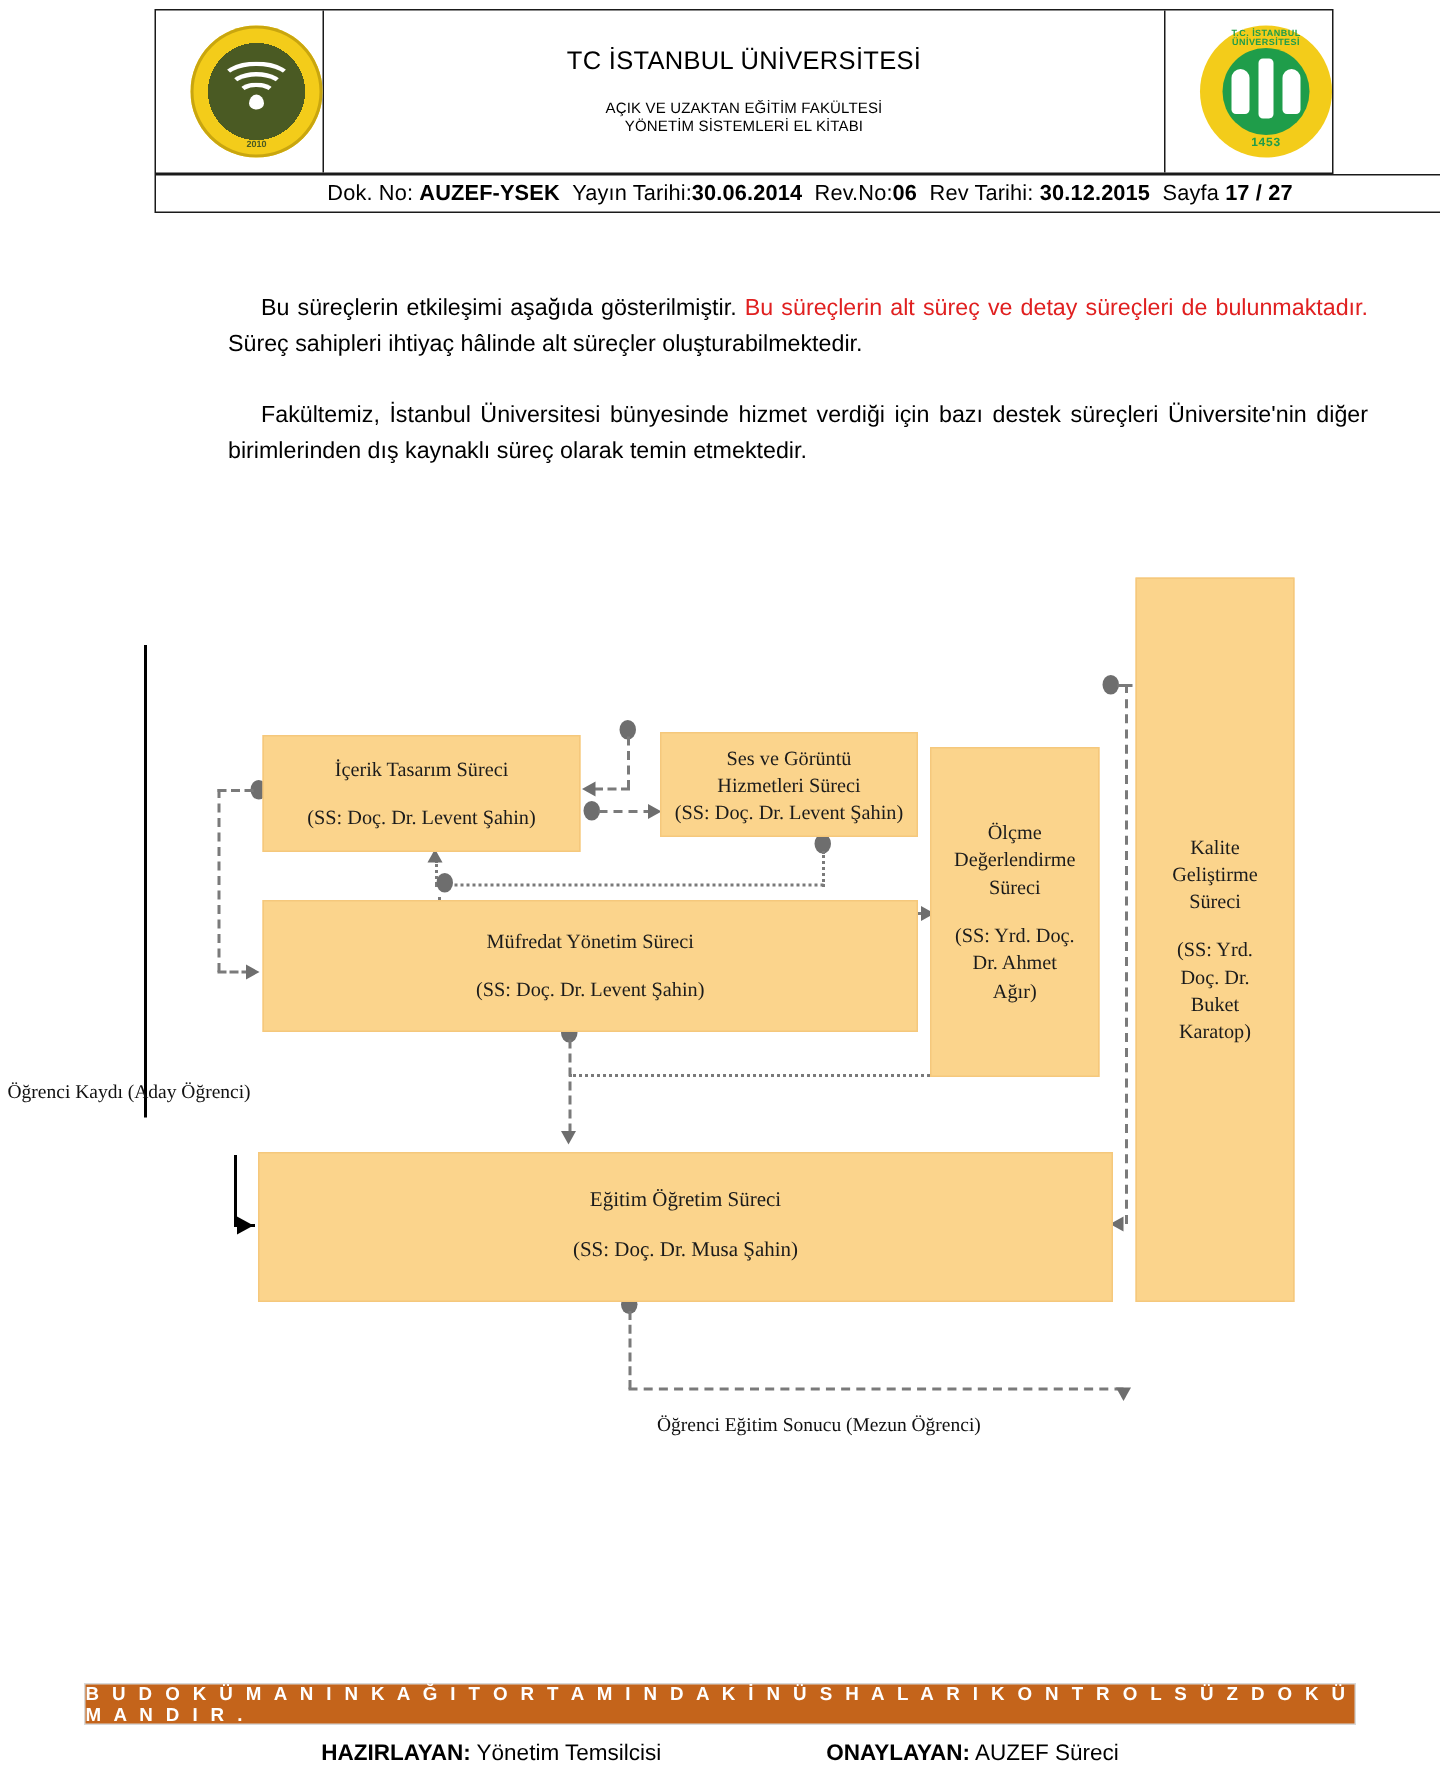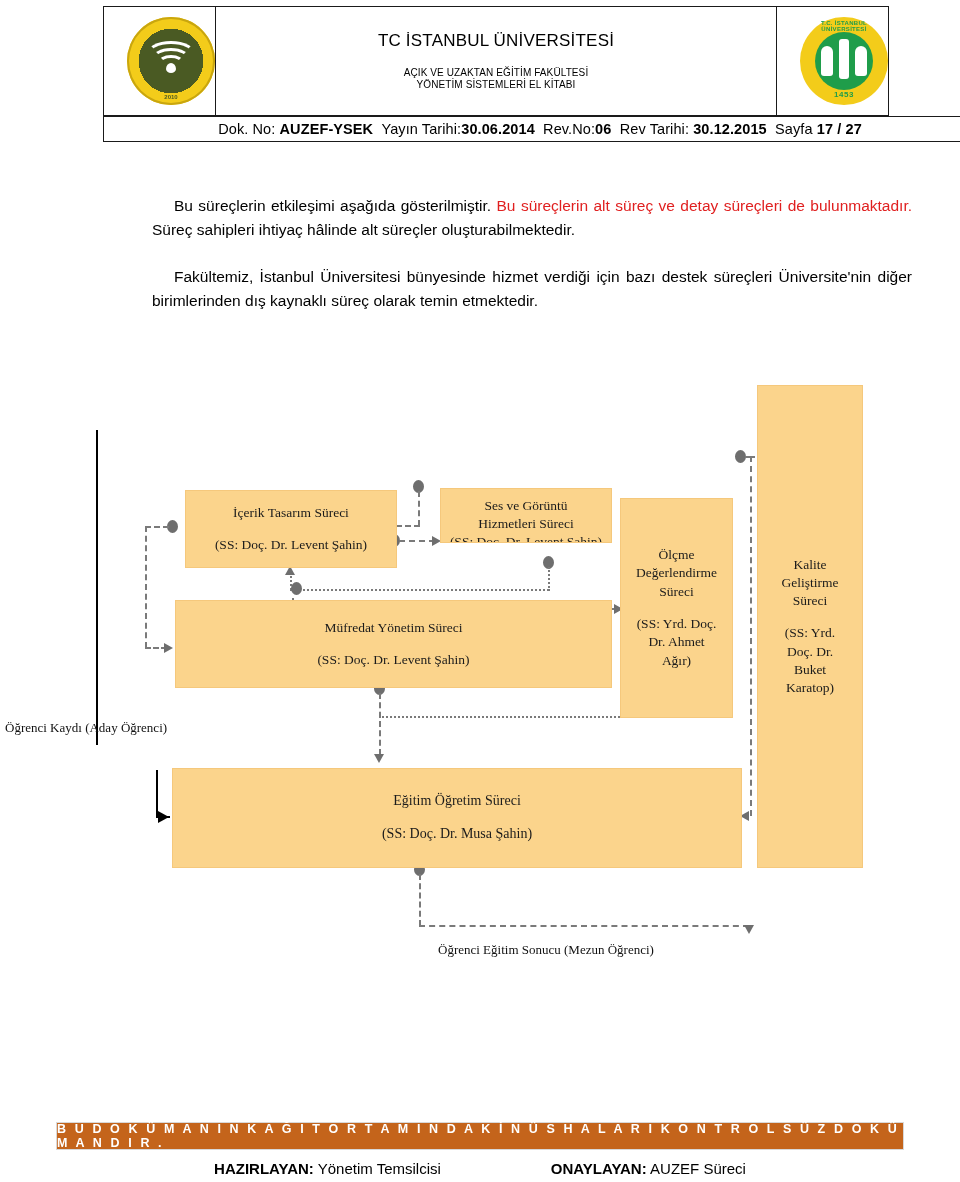--- a/index.html
+++ b/index.html
@@ -85,22 +85,22 @@
     position:absolute;background:#fbd48c;
     border:1px solid #f5c87c;
     box-sizing:border-box;
     font-family:"Liberation Serif", serif;
     color:#1b1b1b;font-size:13.5px;line-height:1.35;text-align:center;
     display:flex;flex-direction:column;align-items:center;justify-content:center;
     overflow:hidden;
   }
   .box .ln2{margin-top:1.05em;}
   .b-bilisim{left:175px;top:25px;width:565px;height:93px;font-size:14px;}
-  .b-icerik{left:175px;top:130px;width:212px;height:78px;margin-left:10px;}
-  .b-ses{left:440px;top:128px;width:172px;height:55px;justify-content:flex-start;padding-top:8px;}
+  .b-icerik{left:175px;top:130px;width:212px;height:78px;}
+  .b-ses{left:440px;top:128px;width:172px;height:70px;justify-content:flex-start;padding-top:8px;}
   .b-olcme{left:620px;top:138px;width:113px;height:220px;}
   .b-kalite{left:757px;top:25px;width:106px;height:483px;}
   .b-mufredat{left:175px;top:240px;width:437px;height:88px;}
   .b-egitim{left:172px;top:408px;width:570px;height:100px;font-size:14px;}
 
   
   .vline,.hline{position:absolute;}
   .dash-v{border-left:2px dashed #7a7a7a;}
   .dash-h{border-top:2px dashed #7a7a7a;}
   .dot-v{border-left:2px dotted #7a7a7a;}

